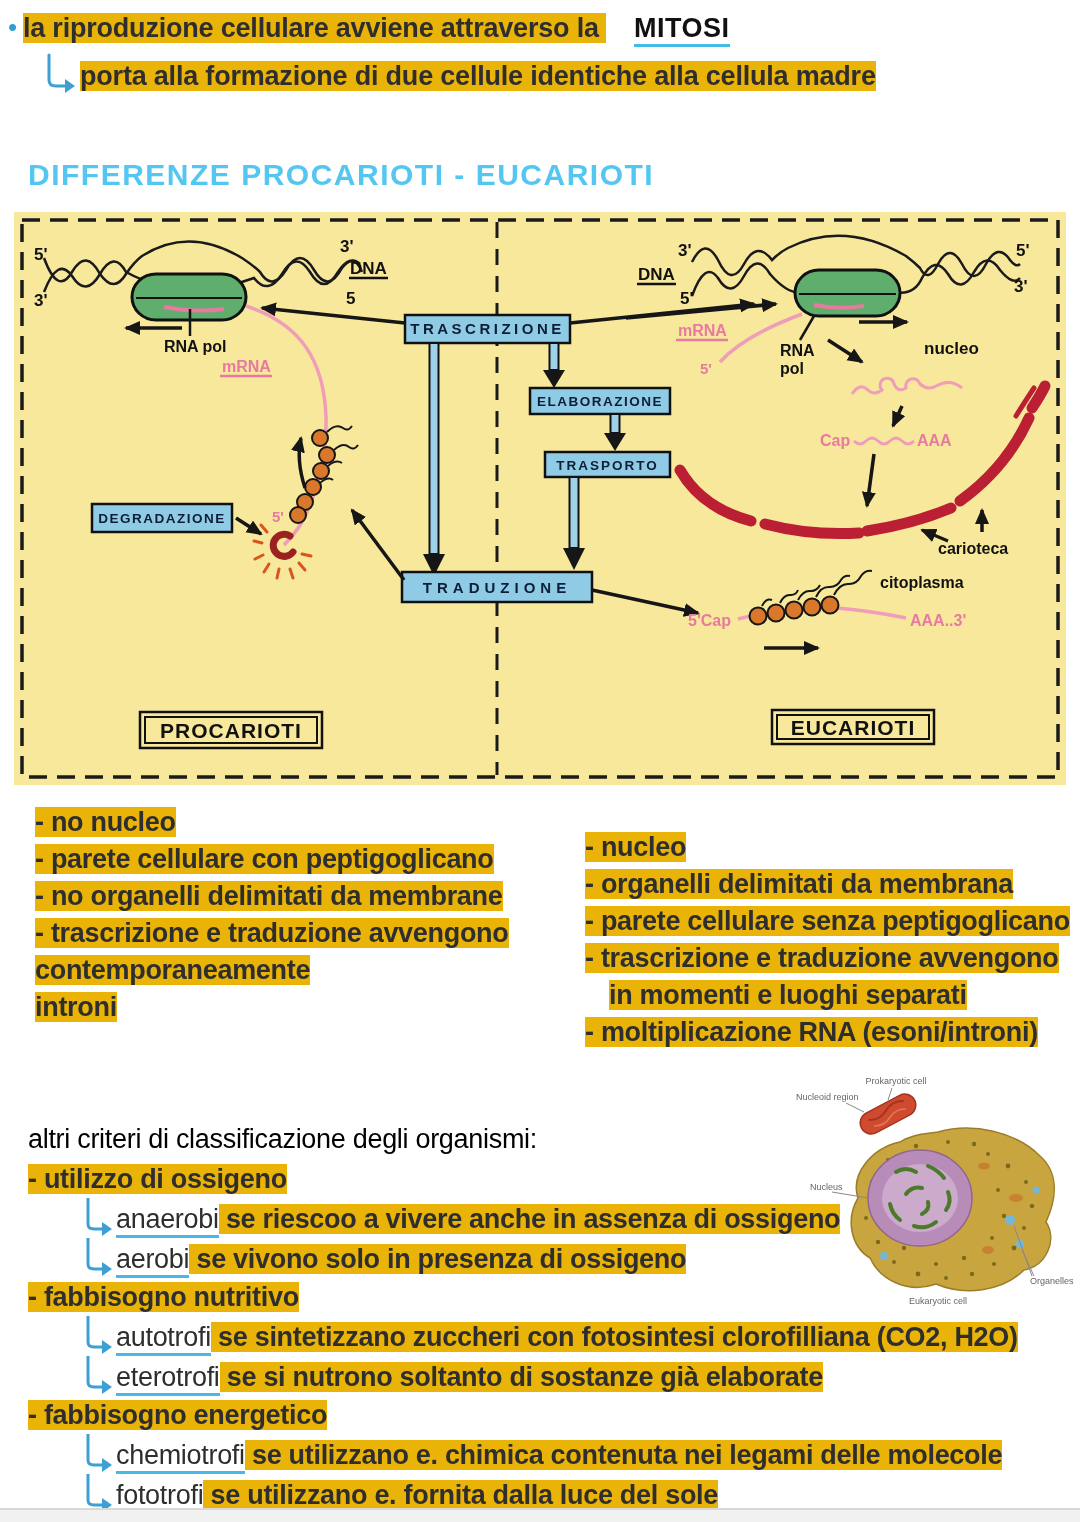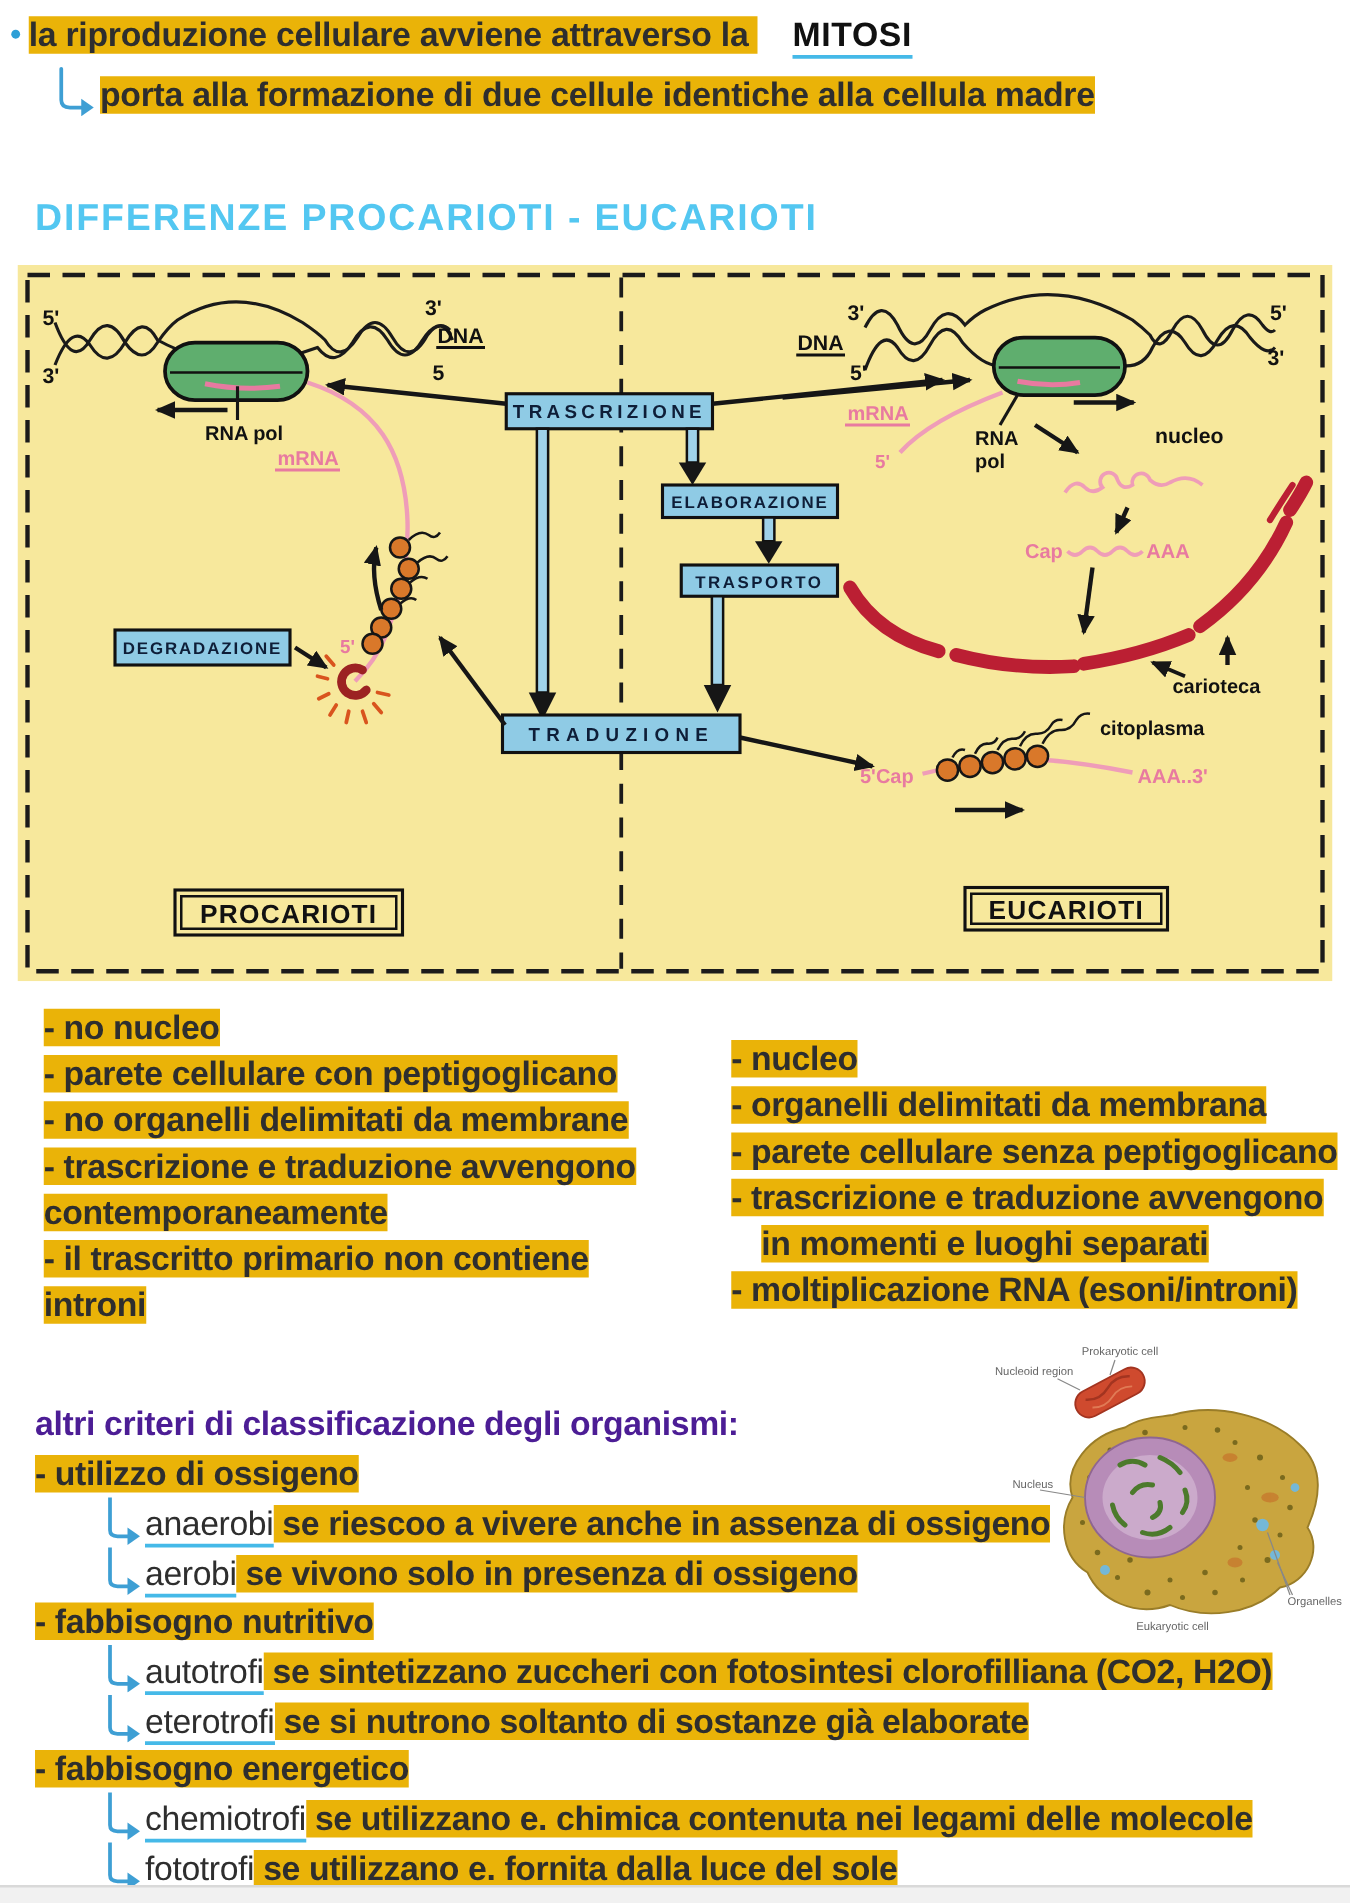--- a/index.html
+++ b/index.html
@@ -16,21 +16,21 @@
   #page-heading{left:28px;top:158px;font-size:30px;font-weight:bold;color:#53c7f1;letter-spacing:1.5px;white-space:nowrap;}
   
   #diagram{left:14px;top:212px;}
   
   .cmp-col{font-size:27px;line-height:37px;letter-spacing:-0.3px;white-space:nowrap;}
   #cmp-left{left:35px;top:804px;width:540px;}
   #cmp-right{left:585px;top:829px;width:495px;}
   .cmp-line.indent{padding-left:24px;}
   
   #criteria{left:28px;top:1120px;font-size:27px;line-height:38px;letter-spacing:-0.3px;}
-  .crit-title{font-weight:bold;color:#4c1d95;margin-bottom:2px;}
+  .crit-title{font-weight:normal;color:#000000;margin-bottom:2px;}
   .crit-line{white-space:nowrap;}
   .crit-sub{white-space:nowrap;padding-left:56px;}
   .crit-kw{border-bottom:3px solid #45b9e8;padding-bottom:1px;}
   
   #cell-figure{left:788px;top:1070px;}
   
   #bottom-edge{left:0;top:1508px;width:1080px;height:14px;background:#f1f1f1;border-top:2px solid #d9d9d9;}
   svg text{font-family:"Liberation Sans",sans-serif;}
 </style>
 </head>
@@ -238,21 +238,20 @@
     <text x="839" y="523" font-size="21" font-weight="bold" letter-spacing="1" text-anchor="middle" fill="#111">EUCARIOTI</text>
   </g>
 </svg>
 
 <div id="cmp-left" class="abs cmp-col">
   <div class="cmp-line"><span class="hl">- no nucleo</span></div>
   <div class="cmp-line"><span class="hl">- parete cellulare con peptigoglicano</span></div>
   <div class="cmp-line"><span class="hl">- no organelli delimitati da membrane</span></div>
   <div class="cmp-line"><span class="hl">- trascrizione e traduzione avvengono</span></div>
   <div class="cmp-line"><span class="hl">contemporaneamente</span></div>
-  <div class="cmp-line"><span class="hl">- il trascritto primario non contiene</span></div>
   <div class="cmp-line"><span class="hl">introni</span></div>
 </div>
 <div id="cmp-right" class="abs cmp-col">
   <div class="cmp-line"><span class="hl">- nucleo</span></div>
   <div class="cmp-line"><span class="hl">- organelli delimitati da membrana</span></div>
   <div class="cmp-line"><span class="hl">- parete cellulare senza peptigoglicano</span></div>
   <div class="cmp-line"><span class="hl">- trascrizione e traduzione avvengono</span></div>
   <div class="cmp-line indent"><span class="hl">in momenti e luoghi separati</span></div>
   <div class="cmp-line"><span class="hl">- moltiplicazione RNA (esoni/introni)</span></div>
 </div>

